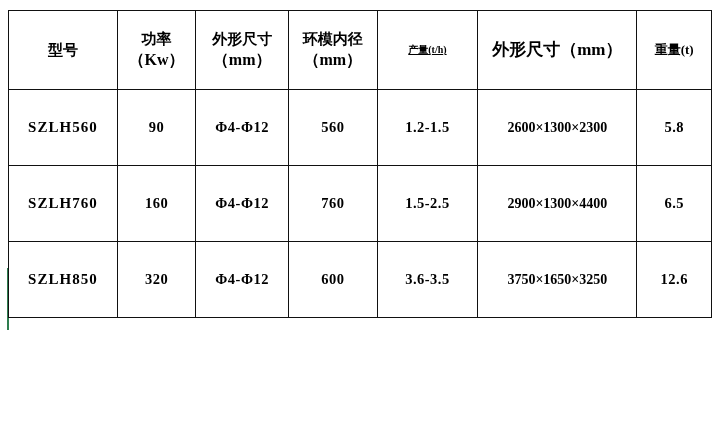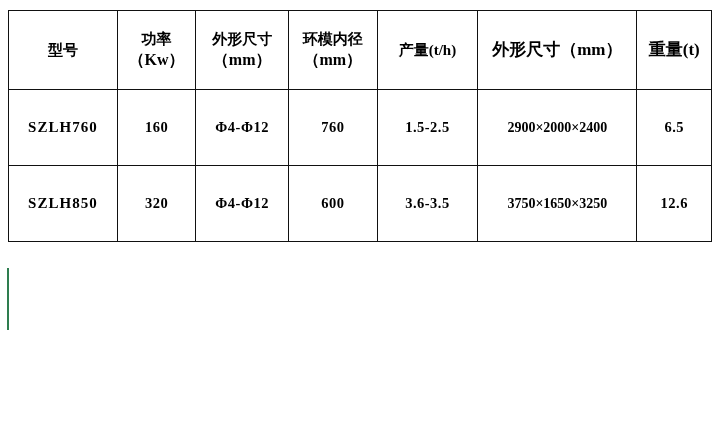--- a/index.html
+++ b/index.html
@@ -56,23 +56,23 @@
   .c-model   { width: 108px; }
   .c-power   { width: 78px;  }
   .c-pellet  { width: 92px;  }
   .c-die     { width: 88px;  }
   .c-cap     { width: 100px; }
   .c-dim     { width: 158px; }
   .c-weight  { width: 74px;  }
 
   td.model-cell { font-size: 15px; letter-spacing: 1px; }
   td.dim-cell { font-size: 14px; letter-spacing: 0; }
-  .hdr-cap { font-size: 15px; }
+  .hdr-cap { font-size: 10px; text-decoration: underline; }
   .hdr-dim { font-size: 17px; }
-  .hdr-weight { font-size: 17px; }
+  .hdr-weight { font-size: 13px; }
 
   
   .green-mark {
     position: absolute;
     left: 7px;
     top: 268px;
     width: 2px;
     height: 62px;
     background: #2e7d4f;
   }
@@ -117,26 +117,35 @@
         <th class="hdr-dim">
           <span class="hdr-line">外形尺寸（mm）</span>
         </th>
         <th class="hdr-weight">
           <span class="hdr-line">重量(t)</span>
         </th>
       </tr>
     </thead>
     <tbody>
       <tr>
+        <td class="model-cell">SZLH560</td>
+        <td>90</td>
+        <td>Φ4-Φ12</td>
+        <td>560</td>
+        <td>1.2-1.5</td>
+        <td class="dim-cell">2600×1300×2300</td>
+        <td>5.8</td>
+      </tr>
+      <tr>
         <td class="model-cell">SZLH760</td>
         <td>160</td>
         <td>Φ4-Φ12</td>
         <td>760</td>
         <td>1.5-2.5</td>
-        <td class="dim-cell">2900×2000×2400</td>
+        <td class="dim-cell">2900×1300×4400</td>
         <td>6.5</td>
       </tr>
       <tr>
         <td class="model-cell">SZLH850</td>
         <td>320</td>
         <td>Φ4-Φ12</td>
         <td>600</td>
         <td>3.6-3.5</td>
         <td class="dim-cell">3750×1650×3250</td>
         <td>12.6</td>

